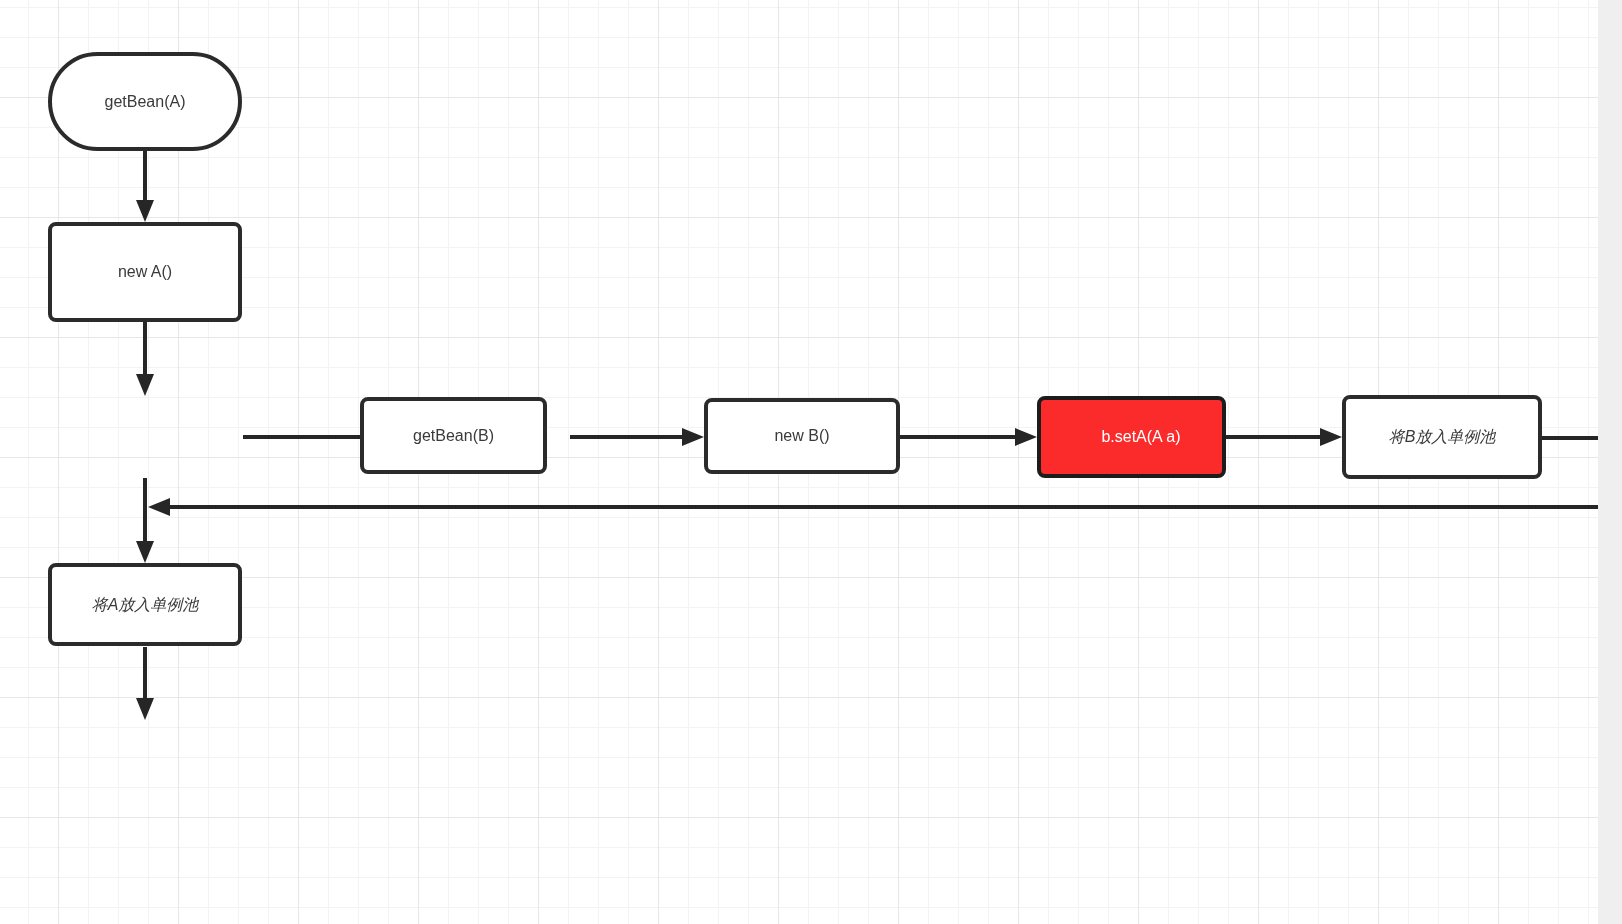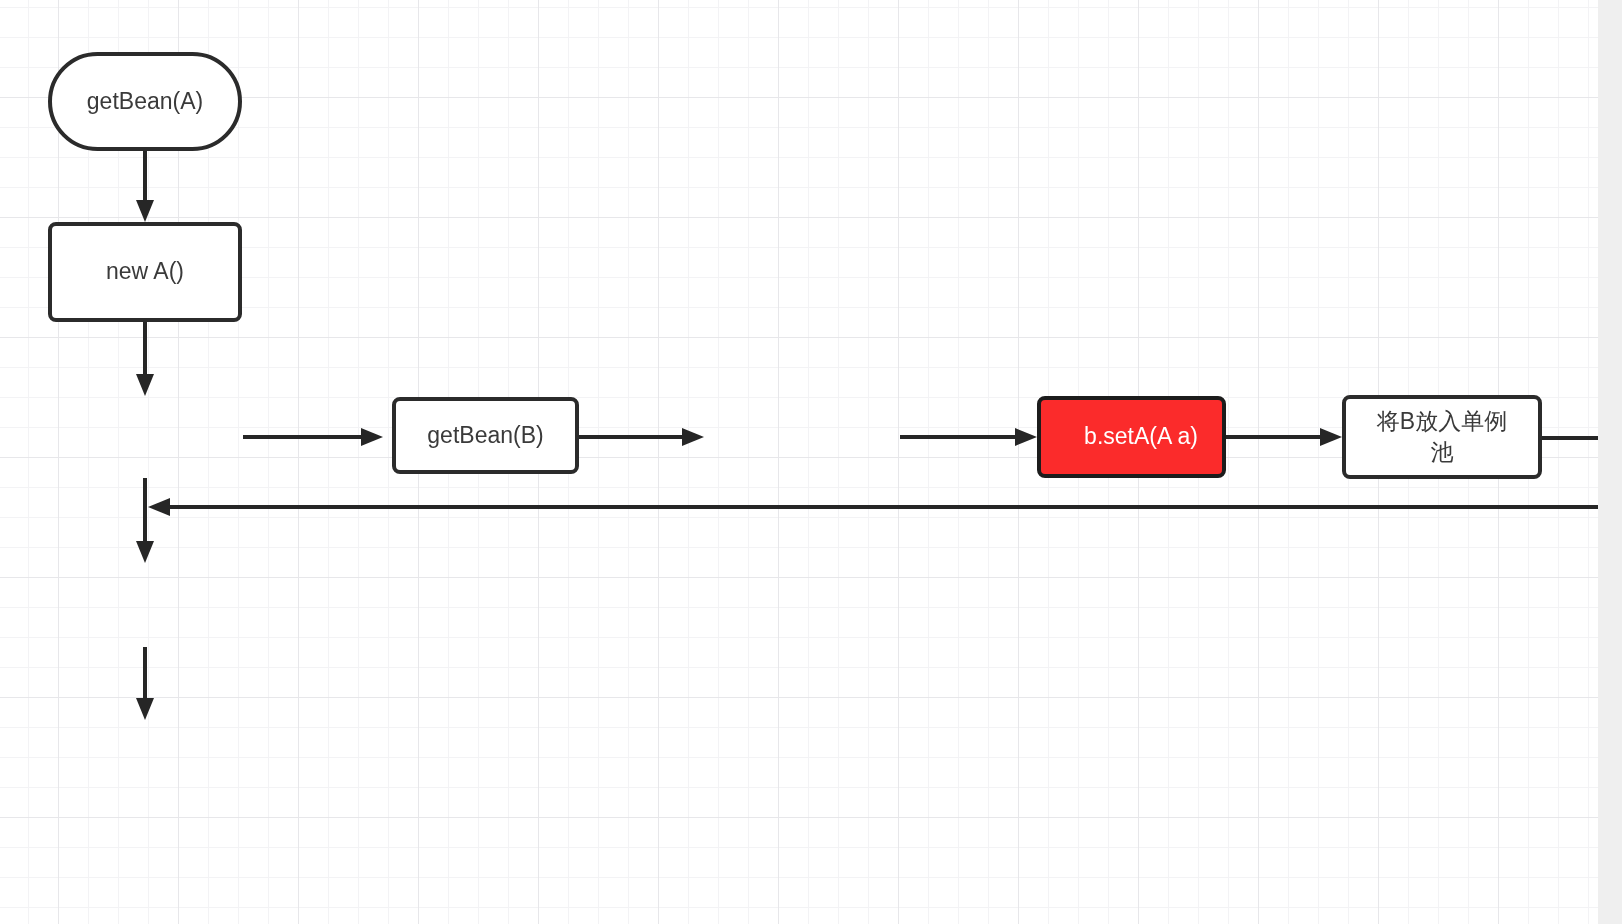--- a/index.html
+++ b/index.html
@@ -48,39 +48,40 @@
   }
   .node {
     position: absolute;
     box-sizing: border-box;
     background: #ffffff;
     border: 4px solid #2b2b2b;
     border-radius: 8px;
     display: flex;
     align-items: center;
     justify-content: center;
-    font-size: 23px;
+    font-size: 16px;
     color: #3a3a3a;
     text-align: center;
     line-height: 1.35;
   }
   .node.stadium { border-radius: 50px; }
   .node.highlight {
     background: #fb2b2b;
     border-color: #1c1c1c;
     color: #ffffff;
   }
   .node .wrap-narrow {
     display: inline-block;
     width: 134px;
+    font-style: italic;
   }
   .n-getbean-a { left: 48px;   top: 52px;  width: 194px; height: 99px; }
   .n-new-a     { left: 48px;   top: 222px; width: 194px; height: 100px; }
   .n-setb      { left: 48px;   top: 397px; width: 195px; height: 81px; }
-  .n-getbean-b { left: 392px;  top: 397px; width: 187px; height: 77px; }
+  .n-getbean-b { left: 360px;  top: 397px; width: 187px; height: 77px; }
   .n-new-b     { left: 704px;  top: 398px; width: 196px; height: 76px; }
   .n-seta      { left: 1037px; top: 396px; width: 189px; height: 82px; padding-left: 19px; }
   .n-put-b     { left: 1342px; top: 395px; width: 200px; height: 84px; }
   .n-put-a     { left: 48px;   top: 563px; width: 194px; height: 83px; }
   .n-return-a  { left: 50px;   top: 719px; width: 196px; height: 99px; }
 </style>
 </head>
 <body>
 
 <div class="canvas">
@@ -139,25 +140,31 @@
 
   <div class="node n-new-a">
     <span>new A()</span>
   </div>
 
 
   <div class="node n-getbean-b">
     <span>getBean(B)</span>
   </div>
 
+  <div class="node n-new-b">
+    <span>new B()</span>
+  </div>
 
   <div class="node highlight n-seta">
     <span>b.setA(A a)</span>
   </div>
 
   <div class="node n-put-b">
     <span class="wrap-narrow">将B放入单例池</span>
   </div>
 
+  <div class="node n-put-a">
+    <span class="wrap-narrow">将A放入单例池</span>
+  </div>
 
 
   <div class="right-margin"></div>
 </div>
 
 </body></html>

